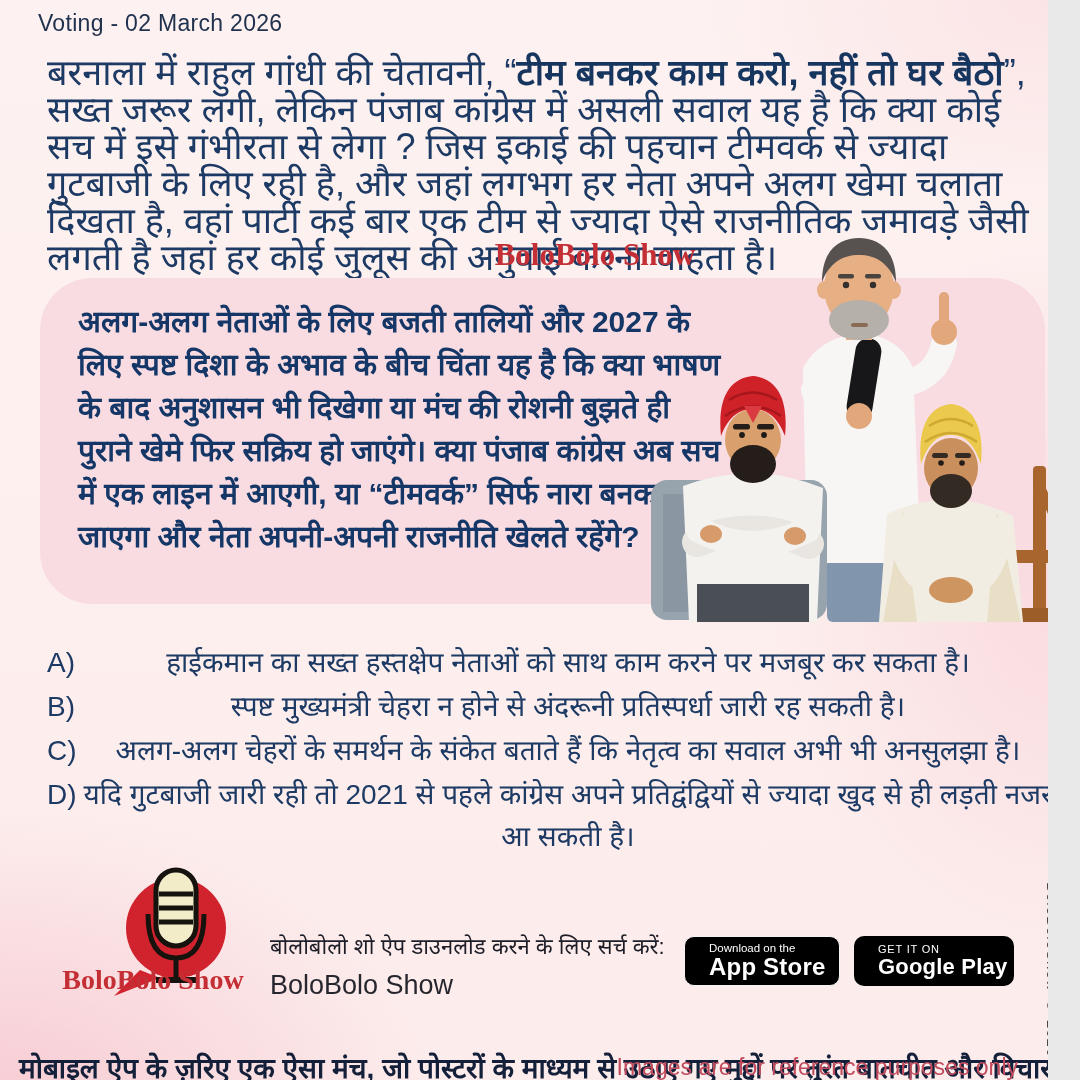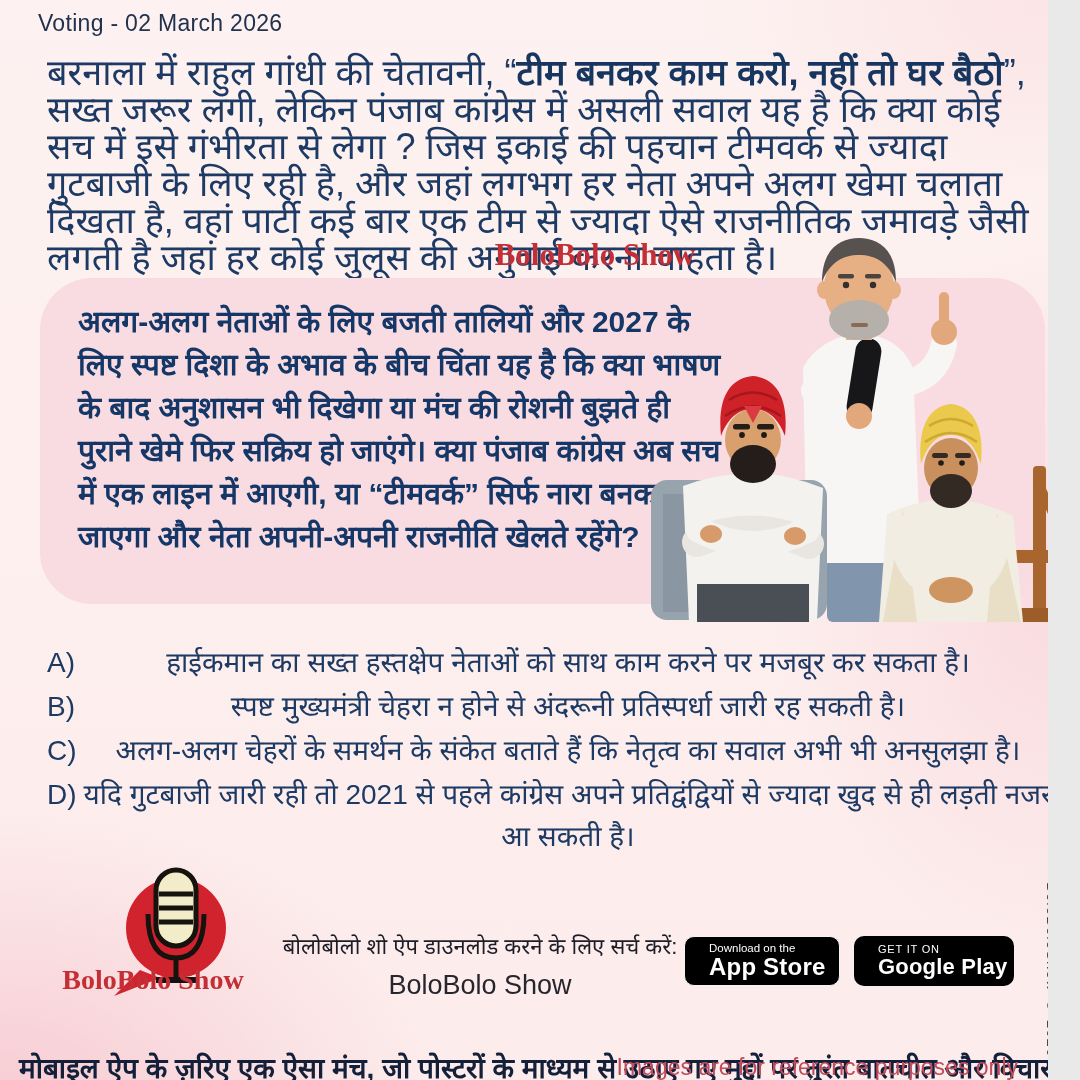--- a/index.html
+++ b/index.html
@@ -21,21 +21,21 @@
   .qbox{position:absolute;left:40px;top:278px;width:1005px;height:326px;background:#f9dce1;border-radius:52px;}
   .qtext{position:absolute;left:38px;top:22px;width:650px;font-size:30px;font-weight:bold;line-height:43px;color:#143767;}
   .photo{position:absolute;left:645px;top:228px;width:435px;height:394px;}
   .options{position:absolute;left:47px;top:642px;width:1008px;font-size:28px;line-height:42px;color:#1c3a64;}
   .opt{display:flex;margin-bottom:2px;}
   .opt-label{flex:none;width:34px;}
   .opt-text{flex:1;text-align:center;}
   .footer-logo{position:absolute;left:88px;top:866px;width:170px;height:134px;}
   .logo-word{position:absolute;left:48px;top:964px;width:210px;text-align:center;
     font-family:"Liberation Serif",serif;font-weight:bold;font-size:28px;color:#c42f35;}
-  .search{position:absolute;left:270px;top:930px;width:420px;text-align:center;color:#1d1d27;}
+  .search{position:absolute;left:270px;top:930px;width:420px;color:#1d1d27;}
   .search .l1{font-size:22px;}
   .search .l2{font-size:27px;margin-top:10px;color:#26262e;}
   .badge{position:absolute;top:936px;height:50px;background:#000;border-radius:10px;
     display:flex;align-items:center;padding:0 14px;box-sizing:border-box;color:#fff;cursor:pointer;}
   .badge .txt{margin-left:10px;line-height:1.05;white-space:nowrap;}
   .badge .small{font-size:11.5px;}
   .badge .big{font-size:24px;font-weight:bold;letter-spacing:.2px;}
   .appstore{left:684px;width:156px;border:1.5px solid #f4f4f4;}
   .gplay{left:854px;width:160px;}
   .gplay .small{letter-spacing:.8px;font-size:11px;}

